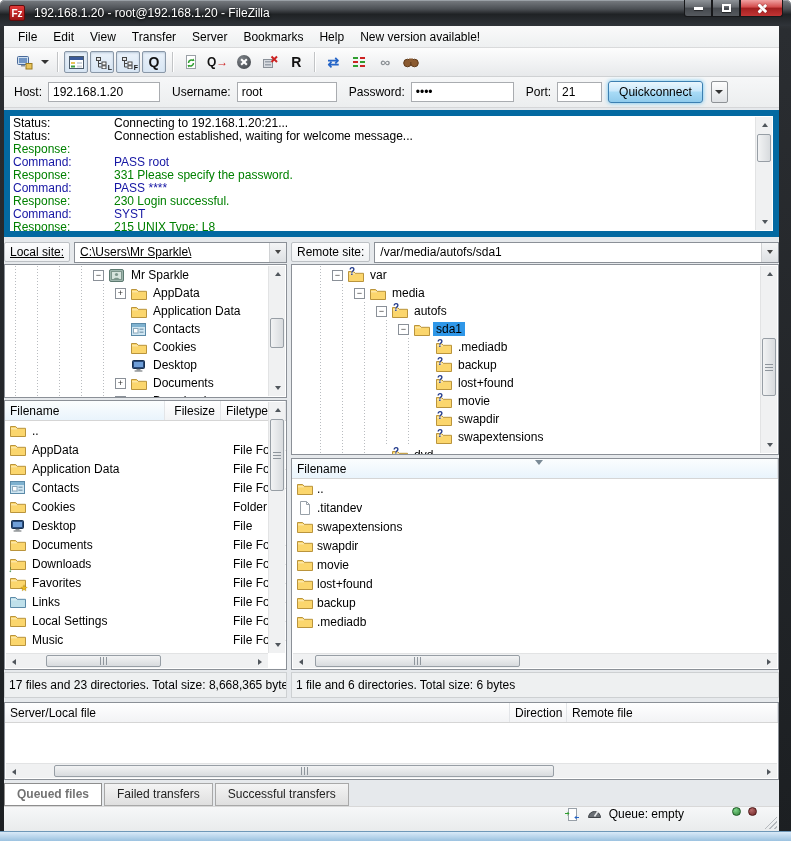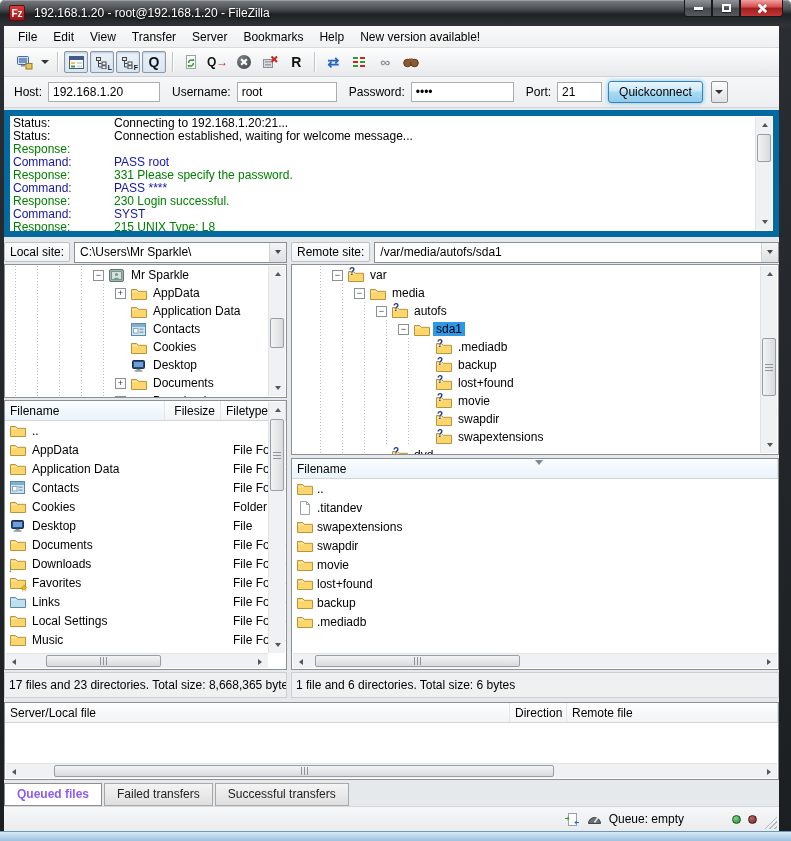--- a/index.html
+++ b/index.html
@@ -82,21 +82,21 @@
   .tri-dn { width:0;height:0;border-left:3.5px solid transparent;border-right:3.5px solid transparent;border-top:4px solid #50565c; }
   .tri-lf { width:0;height:0;border-top:3.5px solid transparent;border-bottom:3.5px solid transparent;border-right:4px solid #50565c; }
   .tri-rt { width:0;height:0;border-top:3.5px solid transparent;border-bottom:3.5px solid transparent;border-left:4px solid #50565c; }
   .vthumb { position:absolute; left:1px; width:14px; border:1px solid #979ea5; border-radius:2px; background:linear-gradient(90deg,#f2f3f4,#d8dbde); display:flex; align-items:center; justify-content:center; }
   .hthumb { position:absolute; top:1px; height:12px; border:1px solid #979ea5; border-radius:2px; background:linear-gradient(#f2f3f4,#d8dbde); display:flex; align-items:center; justify-content:center; }
   .grip-v { width:8px; height:1px; background:#8e959c; box-shadow:0 3px 0 #8e959c,0 -3px 0 #8e959c; }
   .grip-h { width:1px; height:8px; background:#8e959c; box-shadow:3px 0 0 #8e959c,-3px 0 0 #8e959c; }
 
   
   .sitebar { position:absolute; top:214px; height:24px; display:flex; align-items:center; }
-  .sitebar.l { left:0; width:283px; } .sitebar.r { left:287px; width:488px; }
+  .sitebar.l { left:0; width:283px;text-decoration:underline; } .sitebar.r { left:287px; width:488px; }
   .site-label { border:1px solid #bcc0c4; border-radius:2px; background:linear-gradient(#fcfcfd,#eff1f3); padding:2px 5px; margin-right:4px; white-space:nowrap; }
   .combo { flex:1; height:21px; border:1px solid #8b9097; background:#fff; display:flex; align-items:center; }
   .combo-text { flex:1; padding:0 5px; white-space:nowrap; overflow:hidden; }
   .combo-arr { width:17px; height:100%; border-left:1px solid #d0d2d4; background:linear-gradient(#f4f5f6,#dde0e3); display:flex; align-items:center; justify-content:center; }
 
   
   .treepane { position:absolute; top:238px; background:#fff; border:1px solid #8b9097; overflow:hidden; }
   .treepane.l { left:0; width:283px; height:134px; }
   .treepane.r { left:287px; width:488px; height:191px; }
   .tree-row { display:flex; align-items:center; height:18px; white-space:nowrap; }
@@ -136,24 +136,24 @@
   .pane-status { position:absolute; top:646px; height:26px; background:#eef0f1; border:1px solid #cdd0d2; display:flex; align-items:center; padding:0 4px; white-space:nowrap; overflow:hidden; }
   .pane-status.l { left:0; width:283px; } .pane-status.r { left:287px; width:488px; }
 
   
   .queuepane { position:absolute; left:0; top:676px; width:775px; height:78px; background:#fff; border:1px solid #8b9097; overflow:hidden; }
   .queue-header { display:grid; grid-template-columns:505px 57px 1fr; height:20px; background:linear-gradient(#ffffff,#f2f3f5); border-bottom:1px solid #d5d5d5; }
 
   
   .tabsbar { position:absolute; left:0; top:756px; width:775px; height:24px; display:flex; align-items:flex-start; padding-top:1px; }
   .tab { padding:3px 12px 4px; border:1px solid #a8a8a8; background:linear-gradient(#f4f4f4,#dfdfdf); margin-right:2px; color:#222; }
-  .tab.active { background:#fff; font-weight:bold; border-color:#8e8e8e; color:#8b5cf6; }
-
-  
-  .statusbar { position:absolute; left:0; top:780px; width:775px; height:25px; background:linear-gradient(#f6f7f8,#e9ebec); border-top:1px solid #d8d8d8; display:flex; align-items:center; justify-content:flex-end; padding-right:22px; gap:7px; }
+  .tab.active { background:#fff; font-weight:bold; border-color:#8e8e8e; color:#737373; }
+
+  
+  .statusbar { position:absolute; left:0; top:780px; width:775px; height:25px; background:linear-gradient(#f6f7f8,#e9ebec); border-top:1px solid #d8d8d8; display:flex; justify-content:flex-end; padding-right:22px; gap:7px; }
   .led { width:9px; height:9px; border-radius:50%; }
   .led.green { background:radial-gradient(circle at 35% 30%,#7fd68a,#2e7d36); border:1px solid #1e5a26; }
   .led.red { background:radial-gradient(circle at 35% 30%,#b66a6a,#6e2424); border:1px solid #4d1818; }
   .resize-grip { position:absolute; right:2px; bottom:2px; width:13px; height:13px;
     background:linear-gradient(135deg,transparent 0 50%,#b5b9bd 50% 57%,transparent 57% 68%,#b5b9bd 68% 75%,transparent 75% 86%,#b5b9bd 86% 93%,transparent 93%); }
   .queue-status-gap { width:34px; }
 </style>
 </head>
 <body>
 

